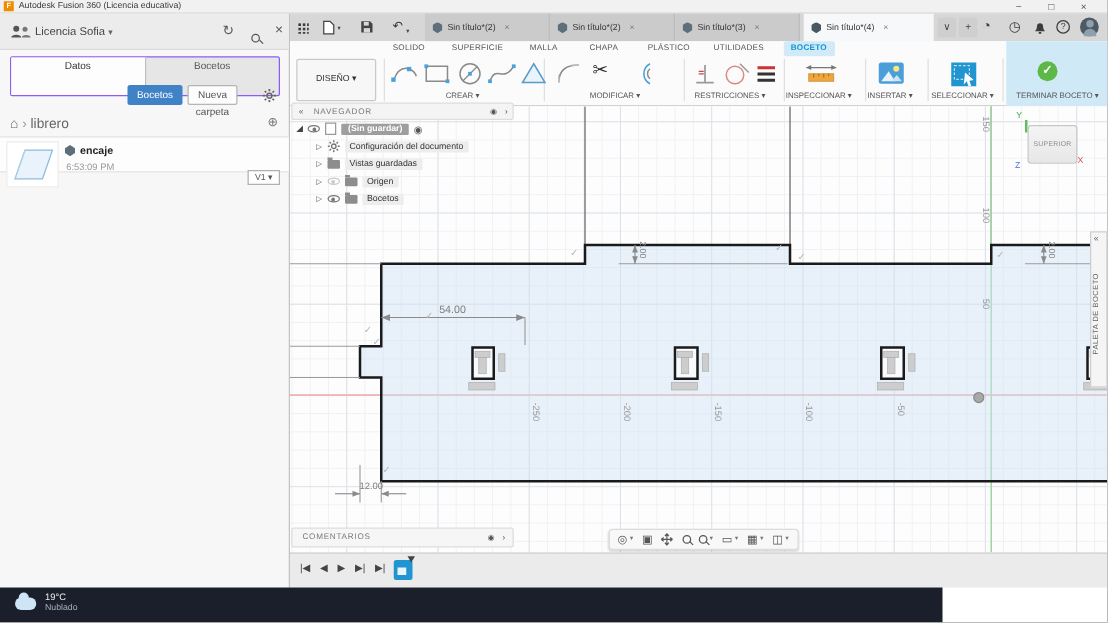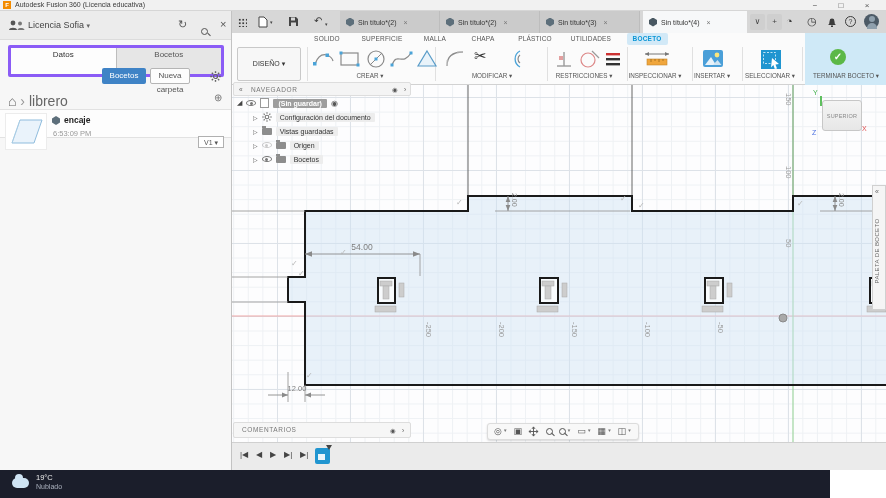--- a/index.html
+++ b/index.html
@@ -12,26 +12,26 @@
   #titlebar .ficon { left:3px; top:1px; width:8px; height:8px; background:#f38b00; color:#fff; font-size:6px; font-weight:bold; text-align:center; line-height:8px; }
   #titlebar .ttext { left:15px; top:1px; font-size:7px; color:#3a3a3a; white-space:nowrap; }
   .winctl { top:1px; font-size:8px; color:#555; line-height:9px; width:14px; text-align:center; }
 
   
   #leftpanel { left:0; top:11px; width:232px; height:459px; background:#f7f7f7; border-right:1px solid #c3c3c3; }
   .lp-head { position:absolute; left:0; top:0; width:231px; height:29px; background:#ececec; border-bottom:1px solid #dcdcdc; }
   .lp-user { position:absolute; left:28px; top:9px; font-size:9px; color:#444; }
   .lp-caret { font-size:7px; color:#666; }
   .lp-hicon { position:absolute; top:7px; font-size:11px; color:#555; }
-  .lp-tabs { position:absolute; left:8px; top:34px; width:216px; height:32px; border:3px solid #8b5cf6; border-radius:2px; background:#e6e6e6; display:flex; }
+  .lp-tabs { position:absolute; left:8px; top:34px; width:216px; height:32px; border:1px solid #8b5cf6; border-radius:2px; background:#e6e6e6; display:flex; }
   .lp-tab { flex:1; font-size:8px; color:#555; text-align:center; line-height:14px; }
   .lp-tab.active { background:#fdfdfd; color:#333; border-right:1px solid #bdbdbd; }
   .btn-cargar { position:absolute; left:102px; top:57px; width:44px; height:16px; background:#3f83c6; color:#fff; font-size:8px; text-align:center; line-height:16px; border-radius:2px; }
   .btn-nueva { position:absolute; left:150px; top:57px; width:40px; height:16px; background:#fdfdfd; border:1px solid #b5b5b5; color:#555; font-size:8px; text-align:center; line-height:14px; border-radius:2px; }
-  .lp-crumb { position:absolute; left:8px; top:82px; font-size:14px; color:#666; }
+  .lp-crumb { position:absolute; left:8px; top:82px; font-size:11px; color:#666; }
   .lp-card { position:absolute; left:0; top:98px; width:231px; height:29px; background:#fdfdfd; border-top:1px solid #e2e2e2; border-bottom:1px solid #e2e2e2; }
   .lp-thumb { position:absolute; left:5px; top:3px; width:42px; height:37px; background:#fff; border:1px solid #ececec; }
   .lp-item-name { position:absolute; left:64px; top:5px; font-size:8.5px; font-weight:bold; color:#222; }
   .lp-item-time { position:absolute; left:53px; top:19px; font-size:7.5px; color:#999; }
   .lp-ver { position:absolute; left:198px; top:26px; width:26px; height:12px; border:1px solid #b0b0b0; background:#fff; font-size:7px; color:#555; text-align:center; line-height:11px; }
 
   
   #tabsbar { left:232px; top:11px; width:654px; height:22px; background:#d7d7d7; }
   .tb-icon { position:absolute; top:4px; font-size:10px; color:#3c3c3c; }
   .doc-tab { position:absolute; top:0; height:22px; display:flex; align-items:center; gap:4px; padding:0 6px; font-size:7px; color:#333; }
@@ -106,21 +106,21 @@
   .mag::after { content:""; position:absolute; width:4px; height:1.2px; background:#555; transform:rotate(45deg); right:-3.5px; bottom:-1px; }
 
   
   #timeline { left:232px; top:442px; width:654px; height:28px; background:#ebebeb; border-top:1px solid #d0d0d0; }
   .tl-ctl { position:absolute; top:7px; font-size:8px; color:#444; }
   .tl-item { position:absolute; left:83px; top:5px; width:15px; height:16px; background:#2095d0; border-radius:2px; }
   .tl-item::after { content:""; position:absolute; left:3px; top:6px; width:7px; height:6px; background:#fff; opacity:.9; }
   .tl-item::before { content:""; position:absolute; right:-2px; top:-3px; border-left:3px solid transparent; border-right:3px solid transparent; border-top:5px solid #444; }
 
   
-  #taskbar { left:0; top:470px; width:830px; height:28px; background:#1b1e2b; }
+  #taskbar { left:0; top:470px; width:754px; height:28px; background:#1b1e2b; }
   .tb-weather-ic { position:absolute; left:12px; top:8px; width:17px; height:10px; background:#cfe4f4; border-radius:6px; }
   .tb-weather-ic::before { content:""; position:absolute; left:3px; top:-4px; width:8px; height:8px; background:#cfe4f4; border-radius:50%; }
   .tb-temp { position:absolute; left:36px; top:3px; font-size:7.5px; color:#eee; }
   .tb-cond { position:absolute; left:36px; top:13px; font-size:7px; color:#aab0bd; }
 
   .cube { width:8px; height:9px; background:#5d6f7b; clip-path:polygon(50% 0,100% 28%,100% 72%,50% 100%,0 72%,0 28%); flex:none; }
   .gearsvg, .smallsvg { display:block; }
 </style>
 </head>
 <body>

